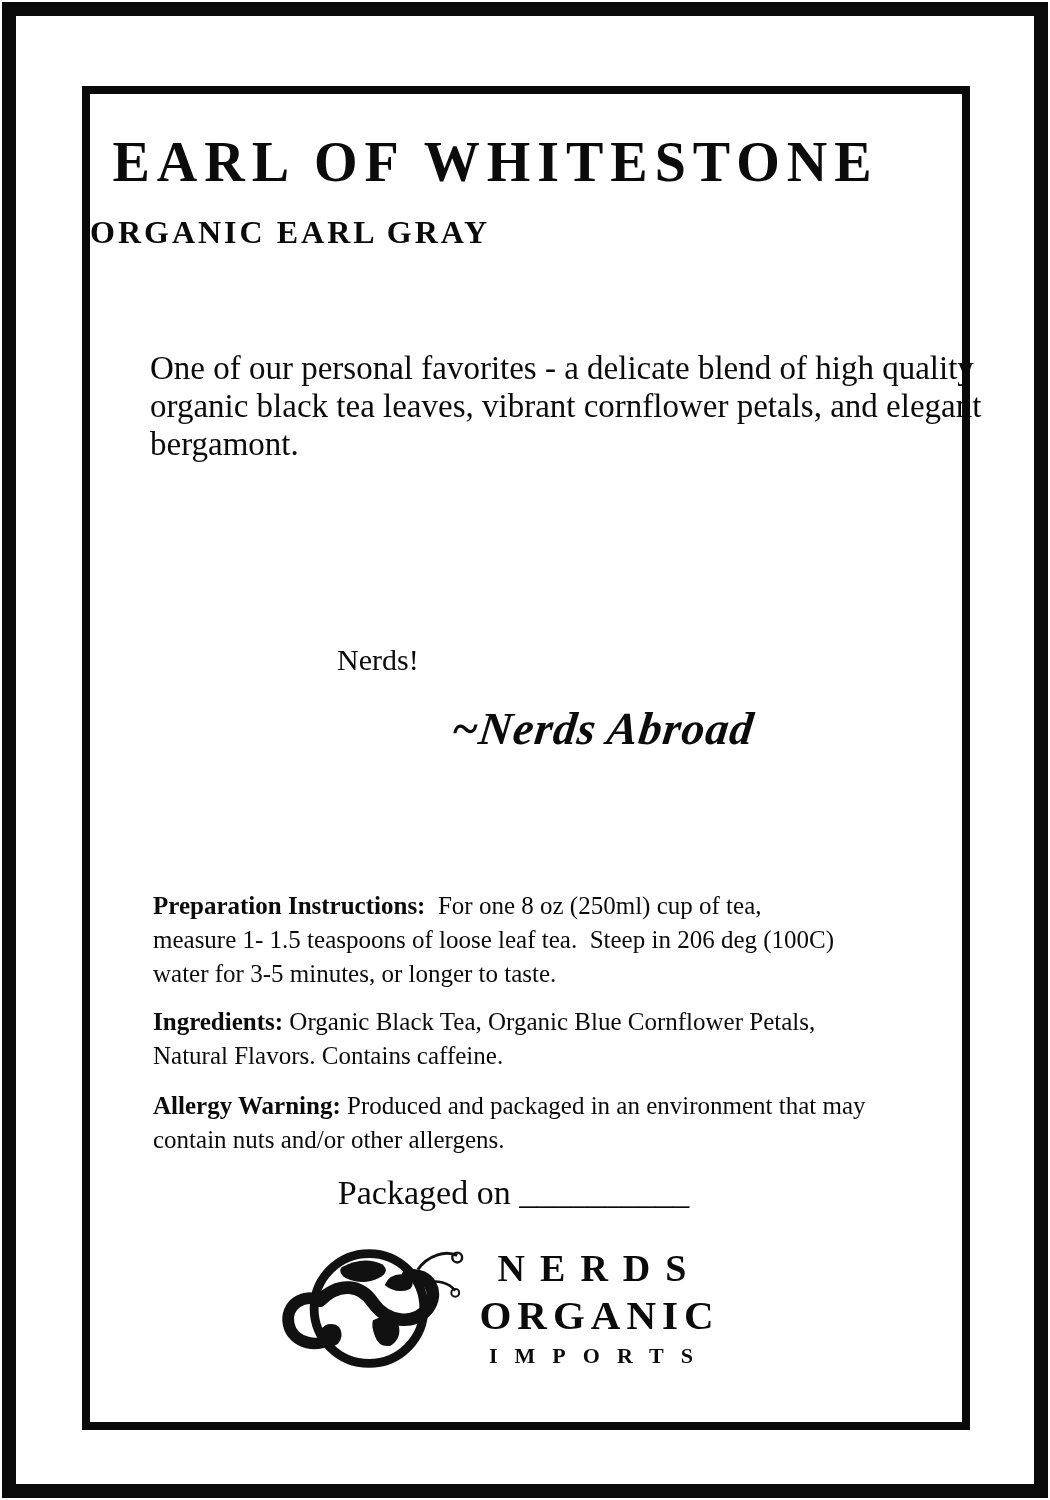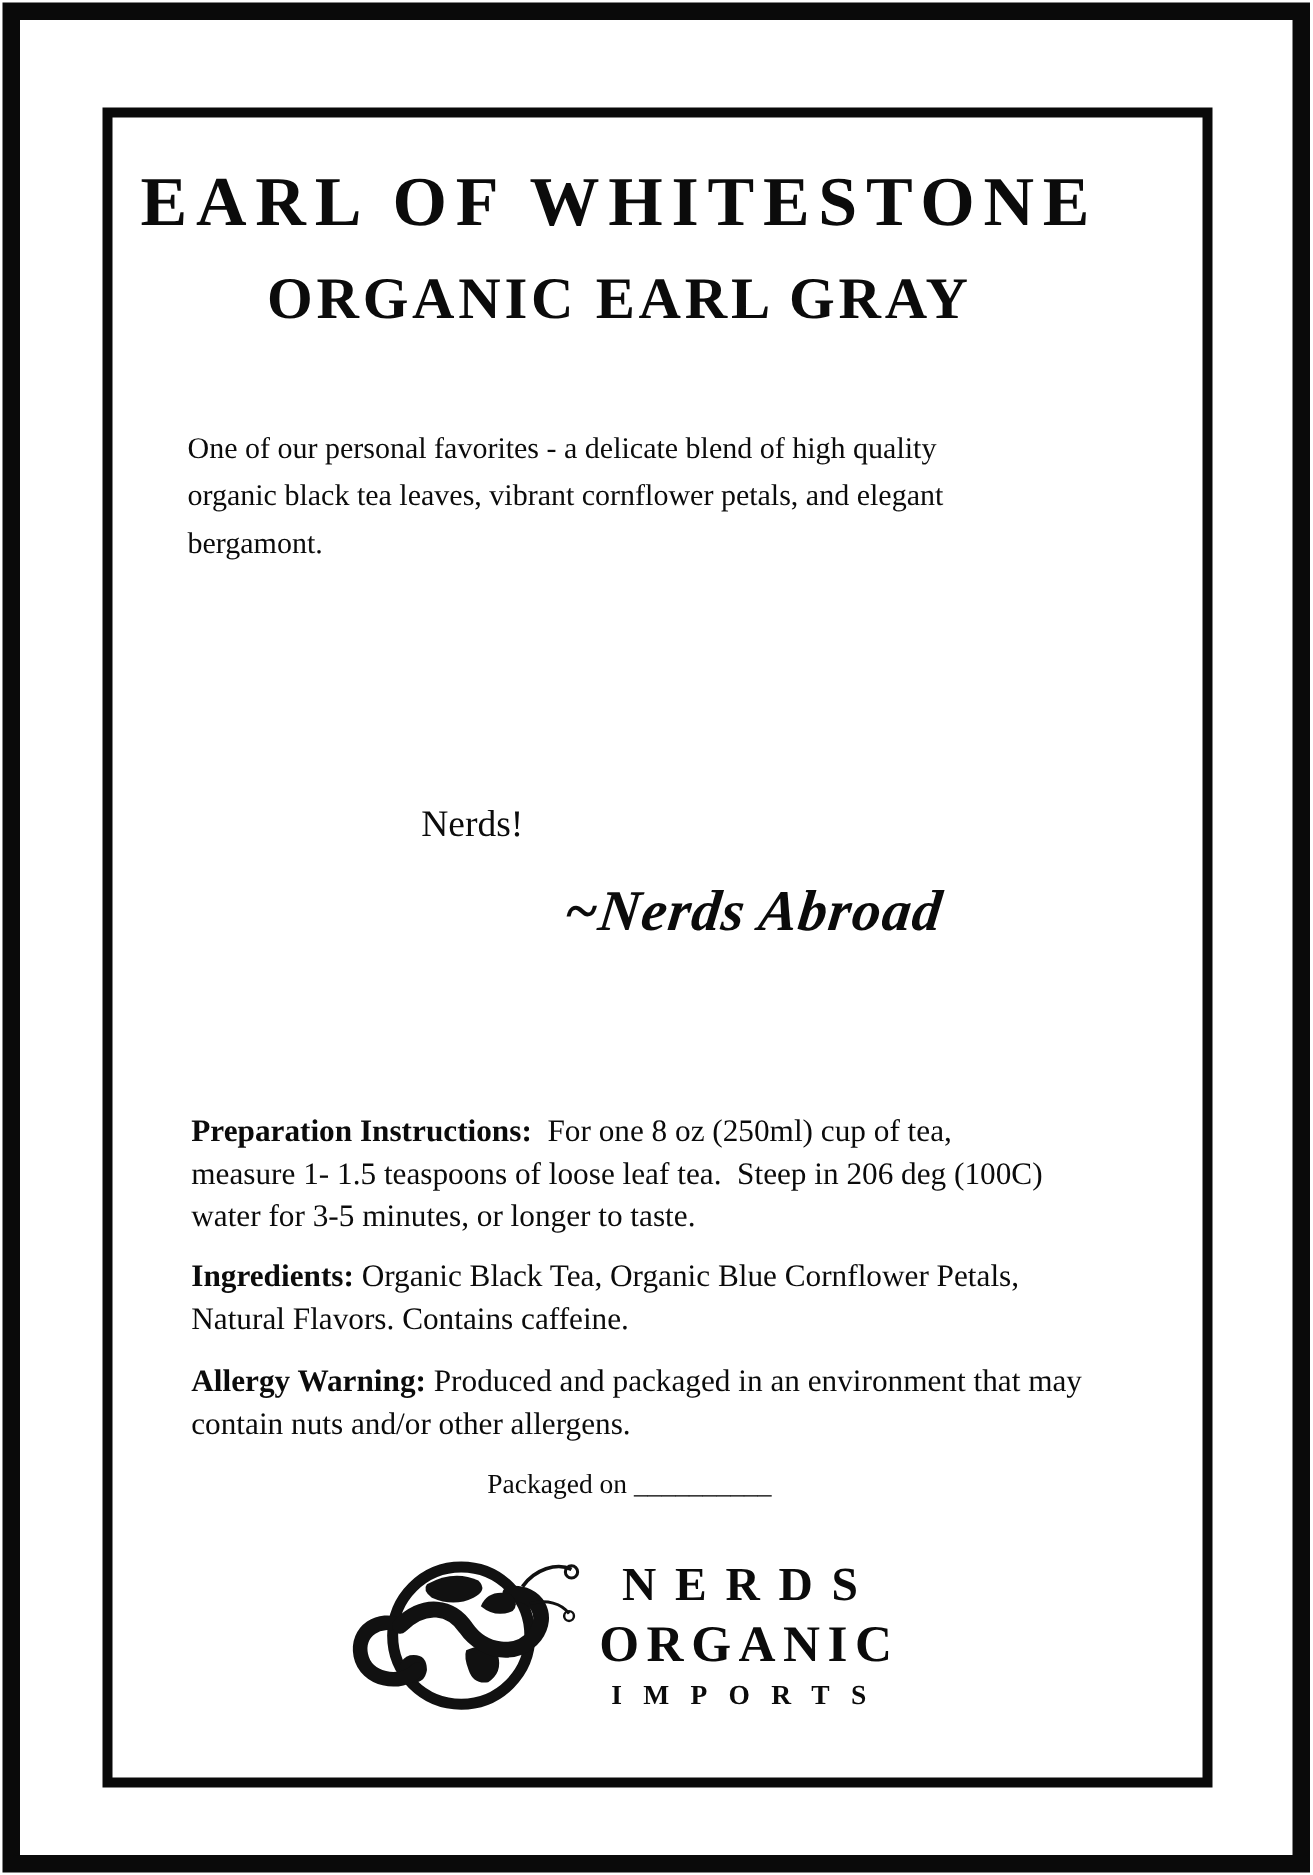--- a/index.html
+++ b/index.html
@@ -38,30 +38,30 @@
     top: 40px; left: 0; width: 100%;
     text-align: center;
     font-size: 56px;
     font-weight: bold;
     letter-spacing: 7px;
     line-height: 1;
     white-space: nowrap;
   }
   .subtitle {
     top: 122px; left: 0; width: 100%;
-    text-align: center;
-    font-size: 47px;
+    text-align: left;
+    font-size: 32px;
     font-weight: bold;
     letter-spacing: 3px;
     line-height: 1;
     white-space: nowrap;
   }
   .body-para {
     left: 60px;
-    font-size: 24px;
+    font-size: 33px;
     line-height: 38px;
     white-space: pre;
   }
   .para-1 { top: 222px; }
   .para-2 { top: 377px; }
 
   .enjoy {
     left: 247px; top: 549px;
     font-size: 30px;
     line-height: 1.1;
@@ -81,23 +81,23 @@
     font-size: 25px;
     line-height: 34px;
     white-space: pre;
   }
   .section b { font-weight: bold; }
   .section-prep { top: 770px; }
   .section-ingredients { top: 886px; }
   .section-allergy { top: 970px; }
 
   .packaged {
-    top: 1080px; left: 8px; width: 100%;
+    top: 1080px; left: 18px; width: 100%;
     text-align: center;
-    font-size: 22px;
+    font-size: 34px;
     white-space: pre;
   }
 
   .logo-row {
     top: 1140px; left: 0; width: 100%;
     display: flex;
     justify-content: center;
     align-items: center;
     gap: 12px;
   }

